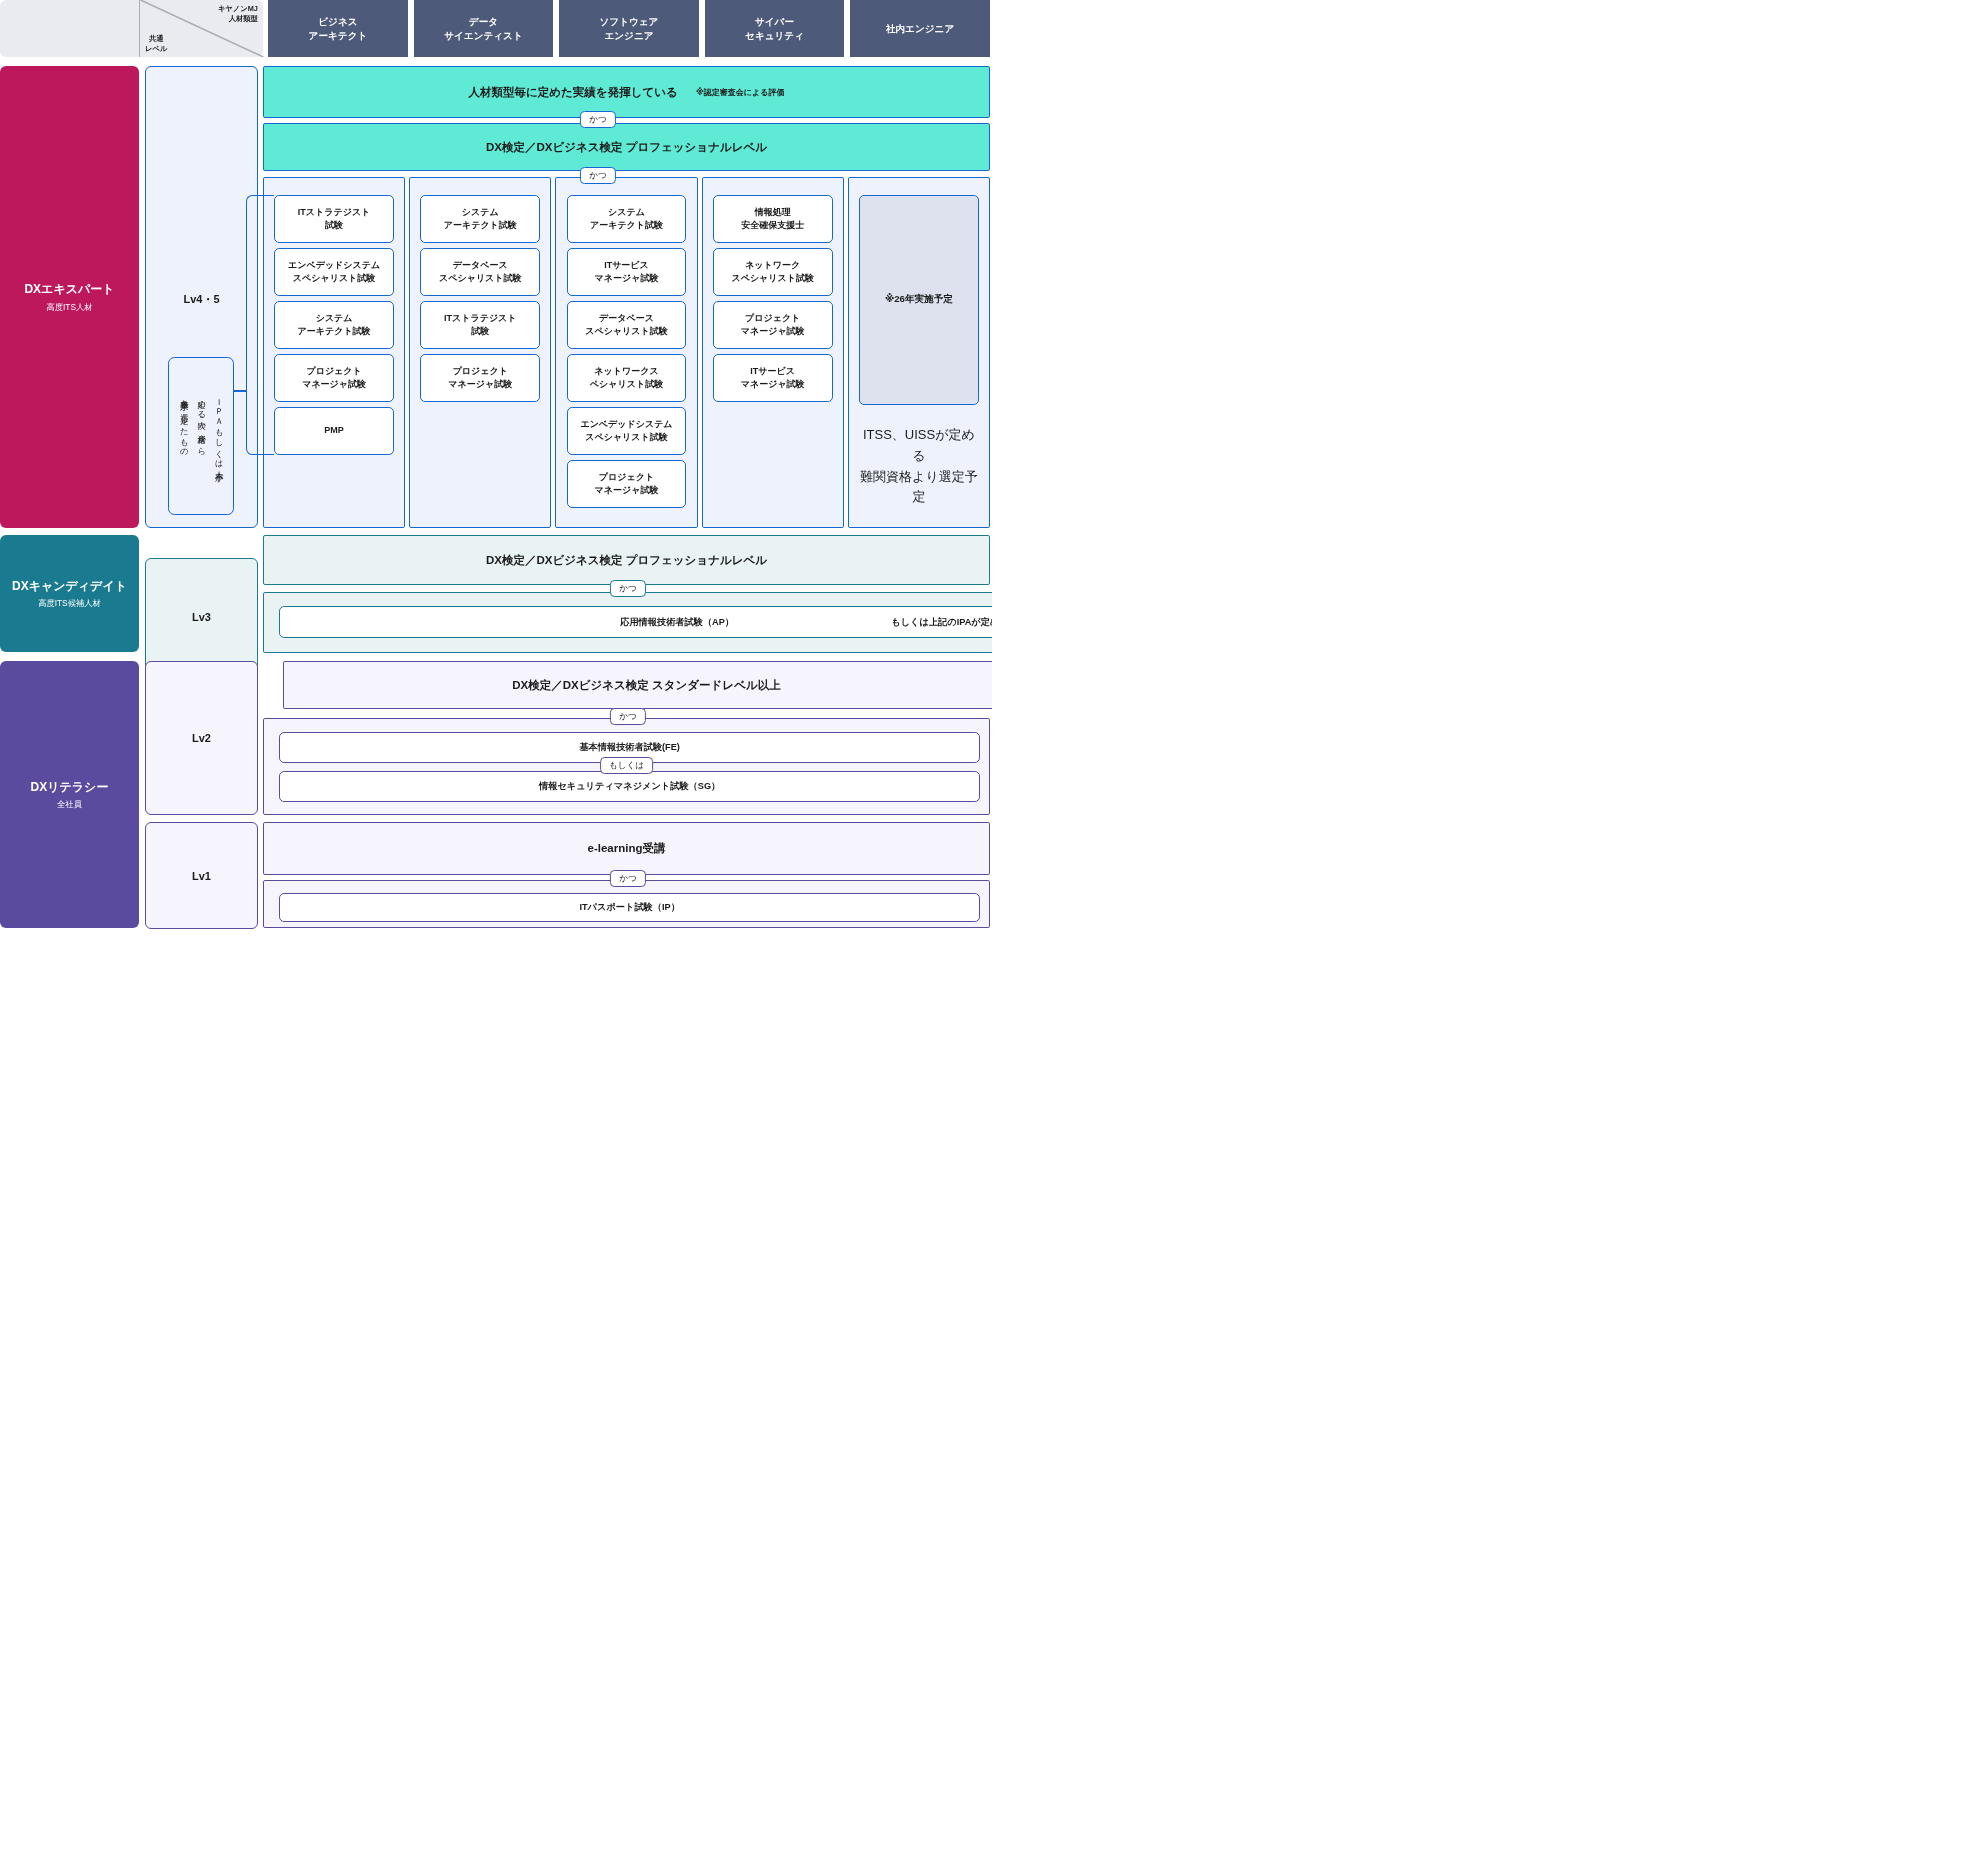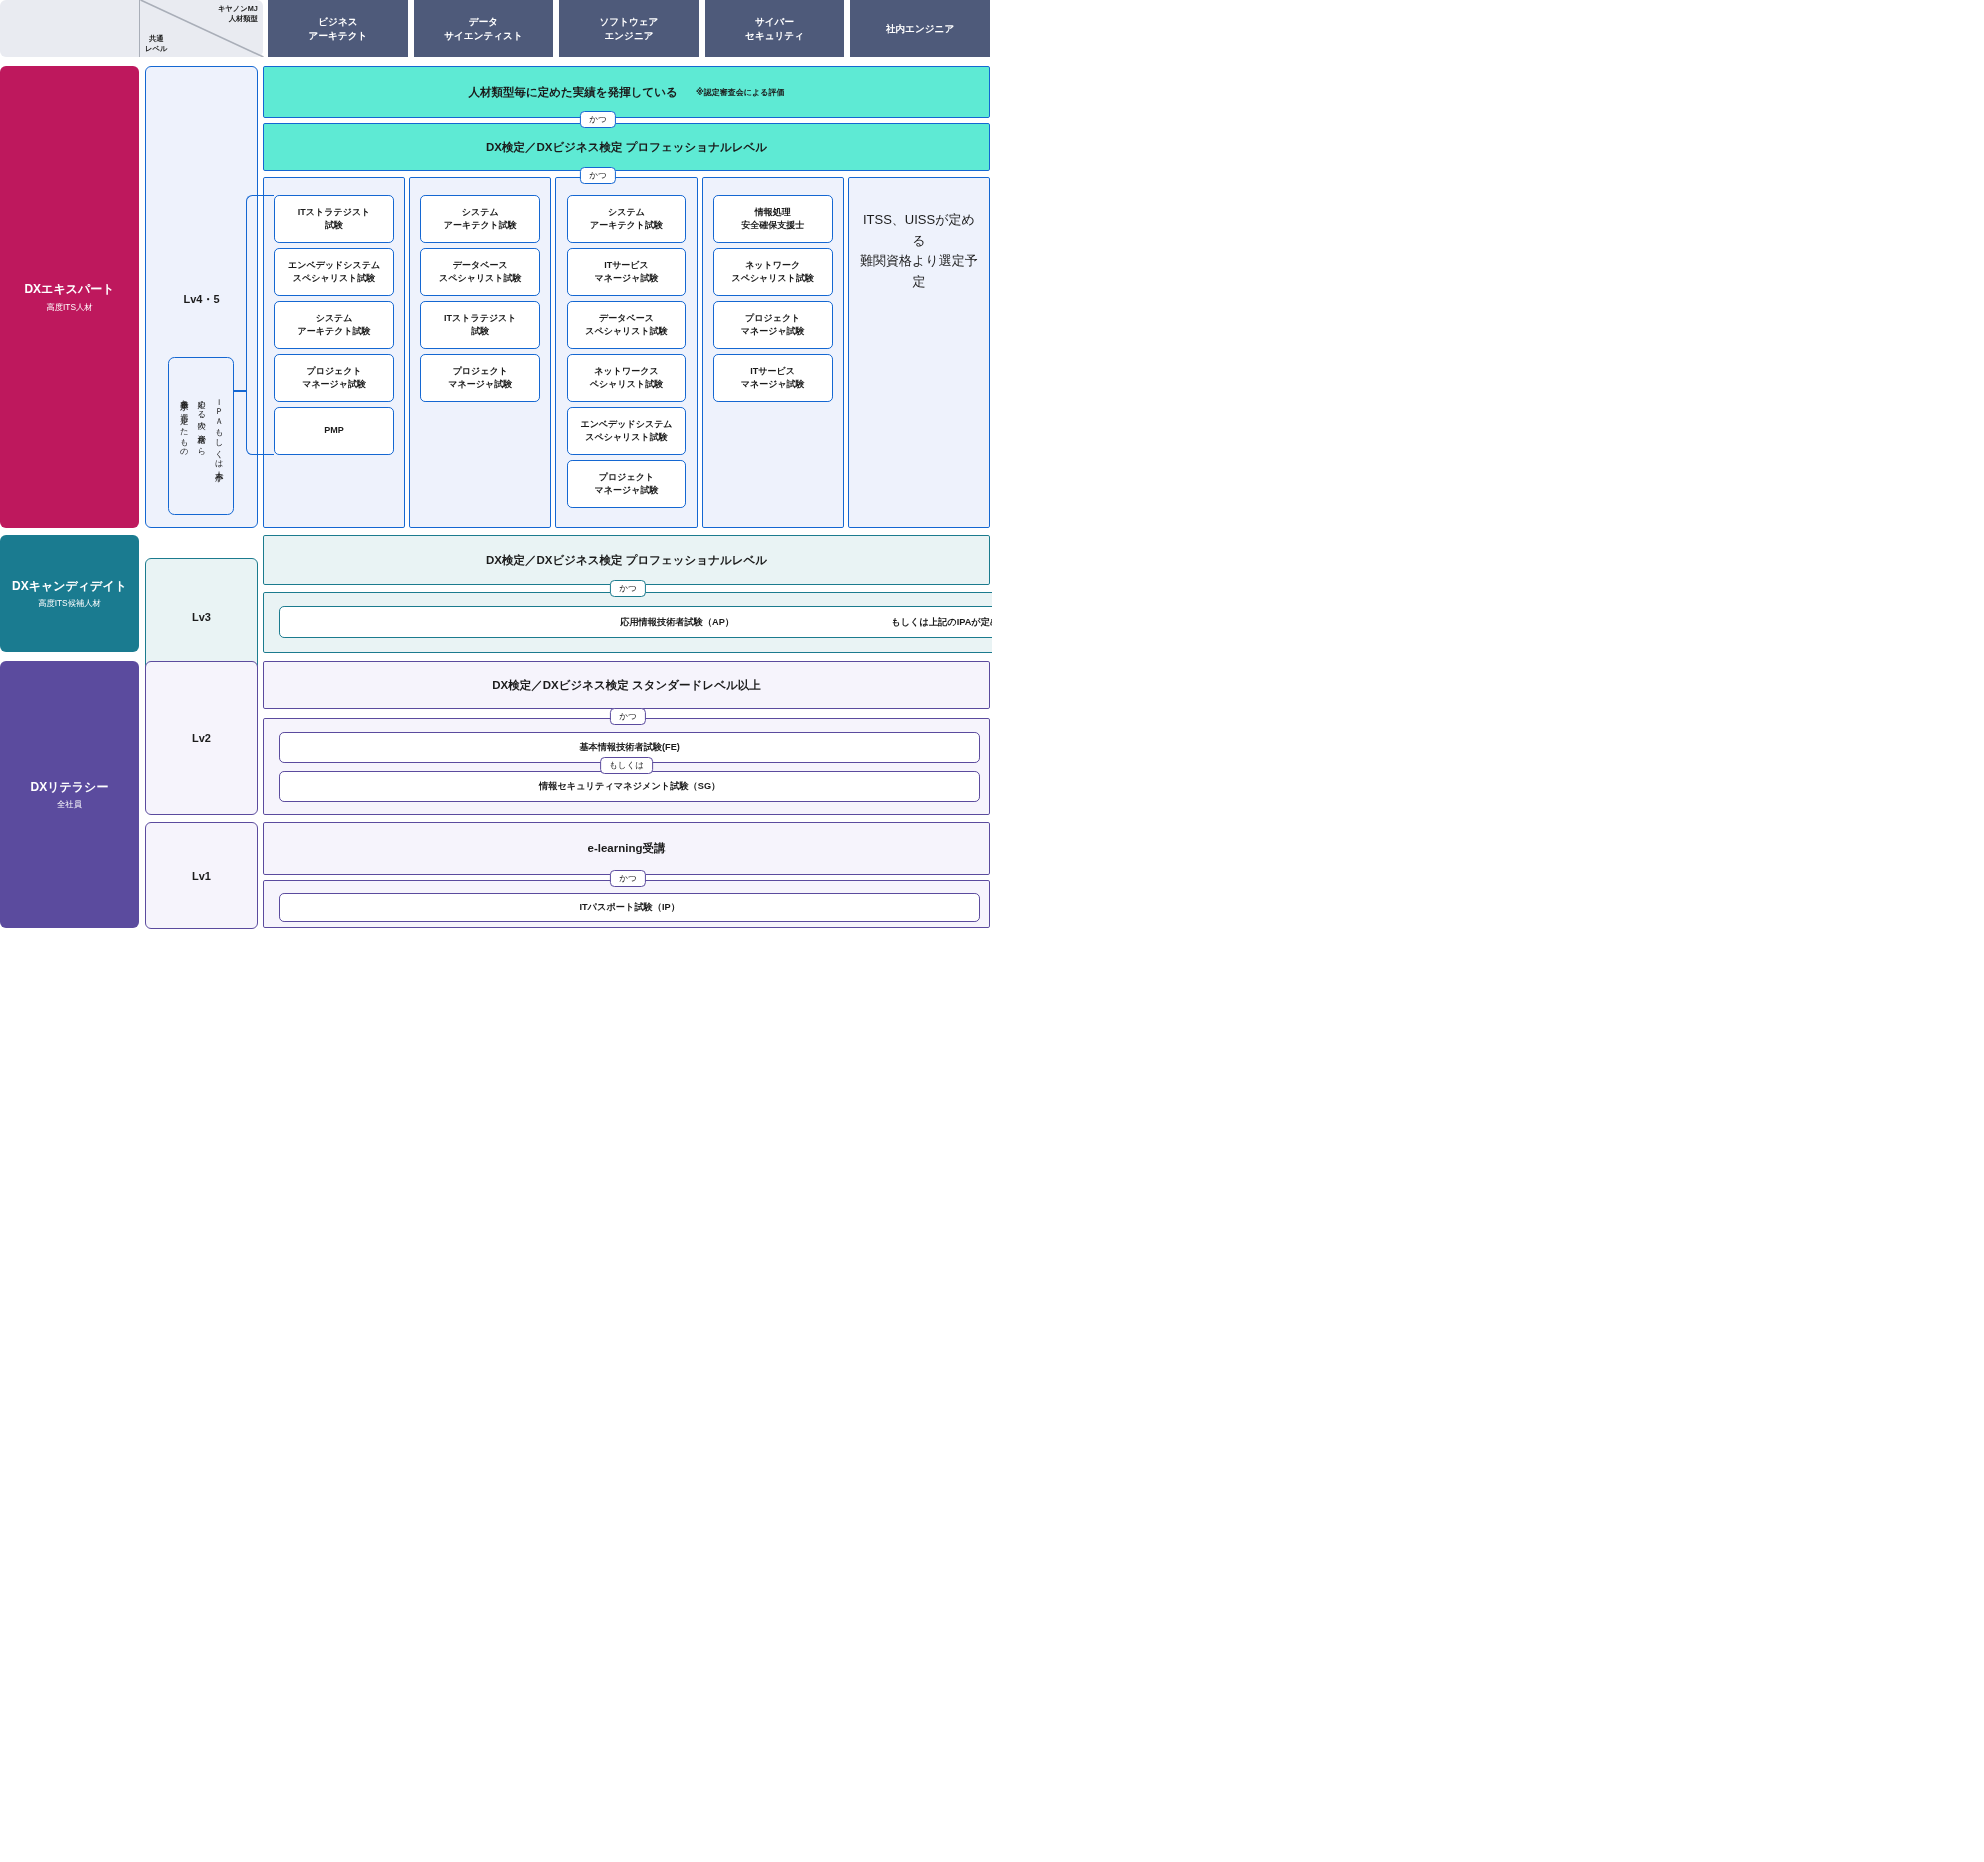--- a/index.html
+++ b/index.html
@@ -82,21 +82,21 @@
 
   
   #c-boxA { top:0; height:50px; }
   #c-boxB { top:57px; height:61px; position:absolute; left:0; width:822px; border-radius:1.9px; }
   #c-inner { position:absolute; left:15.3px; right:9px; top:13.4px; height:32px; background:#ffffff; border:1.3px solid #1b7b8e; border-radius:5.1px; }
   #c-inner .center-txt { position:absolute; left:0; right:0; top:0; bottom:0; display:flex; align-items:center; justify-content:center;
                          font-size:9.2px; font-weight:bold; }
   #c-inner .right-txt { position:absolute; right:10.2px; top:50%; transform:translateY(-50%); font-size:9.2px; font-weight:bold; }
 
   
-  #l2-boxC { top:0; height:48px; }
+  #l2-boxC { top:0; height:48px;margin-left:20px; }
   #l2-boxD { top:57px; height:97px; position:absolute; left:0; width:727px; border-radius:1.9px; }
   .wbox { position:absolute; left:15.3px; right:9px; height:31px; background:#ffffff; border:1.3px solid #5b4b9e; border-radius:5.1px;
           display:flex; align-items:center; justify-content:center; font-size:9.2px; font-weight:bold; }
   #l2-fe { top:12.8px; }
   #l2-sg { top:52px; }
   #l2-or { top:38px; left:50%; }
   #l1-boxE { top:0; height:53px; }
   #l1-boxF { top:58px; height:48px; position:absolute; left:0; width:727px; border-radius:1.9px; }
   #l1-ip { top:12px; height:29px; }
 </style>
@@ -211,20 +211,21 @@
         <div class="cert ml">情報処理
 安全確保支援士</div>
         <div class="cert ml">ネットワーク
 スペシャリスト試験</div>
         <div class="cert ml">プロジェクト
 マネージャ試験</div>
         <div class="cert ml">ITサービス
 マネージャ試験</div>
       </div>
       <div class="col">
+        <div class="gray-box">※26年実施予定</div>
         <div class="col-caption ml">ITSS、UISSが定める
 難関資格より選定予定</div>
       </div>
     </div>
   </div>
 
   <div class="abs content" id="cc">
     <div class="bigbox bb-teal" id="c-boxA">
       <span class="h">DX検定／DXビジネス検定 プロフェッショナルレベル</span>
     </div>

